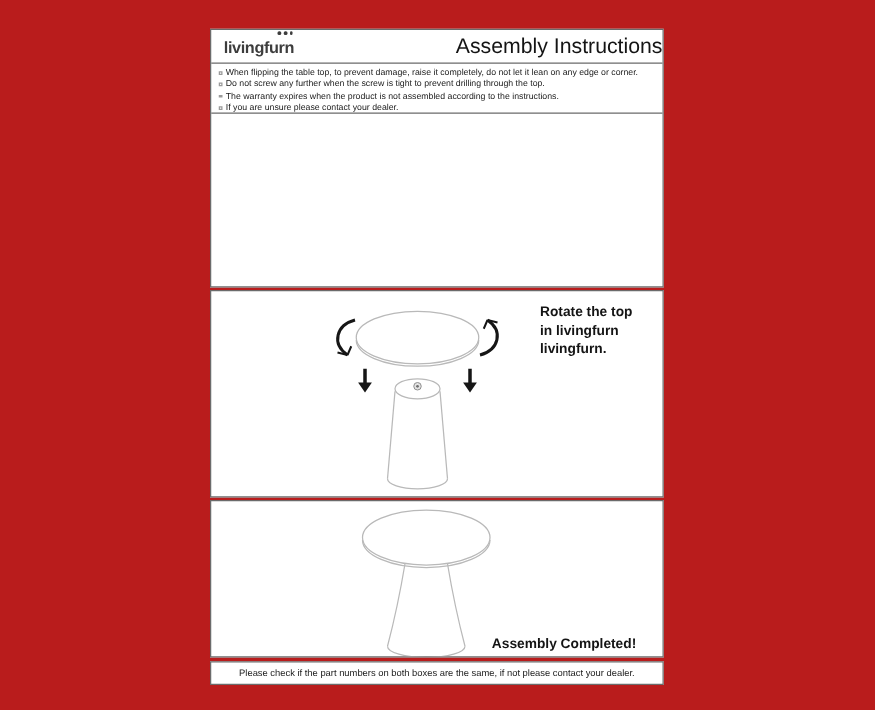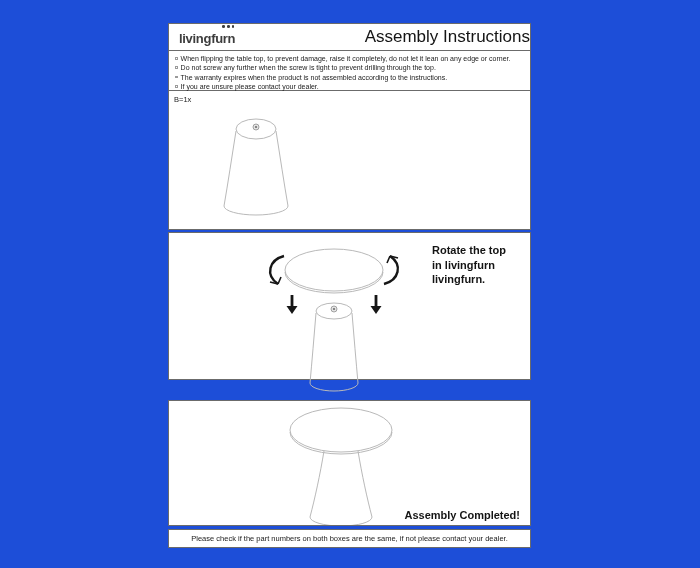--- a/index.html
+++ b/index.html
@@ -1,17 +1,17 @@
 <!DOCTYPE html>
 <html><head>
 <meta charset="utf-8">
 <style>
   html,body{margin:0;padding:0;background:#ffffff;}
   *{box-sizing:border-box;font-family:"Liberation Sans",sans-serif;}
-  .canvas{position:relative;width:700px;height:568px;background:#1d4ed8;overflow:hidden;}
+  .canvas{position:relative;width:700px;height:568px;background:#b91c1c;overflow:hidden;}
   .page{position:absolute;left:168px;top:23px;width:363px;height:524px;}
   .box{position:absolute;left:0;width:363px;border:1px solid #6b6b6b;background:#fff;}
 
   
   .box-top{top:0;height:207px;}
   .hdr{position:relative;height:27px;border-bottom:1px solid #6b6b6b;}
   .logo-wrap{position:absolute;left:10px;top:5px;}
   .logo{font-size:13px;font-weight:bold;letter-spacing:-0.3px;color:#3d3d3d;}
   .logo-dots{position:absolute;right:1px;top:-4px;display:flex;gap:2px;}
   .logo-dots i{width:2.6px;height:2.6px;border-radius:50%;background:#3d3d3d;display:block;}
@@ -20,26 +20,26 @@
   .warns{height:40px;border-bottom:1px solid #6b6b6b;padding:3px 4px 0 4px;}
   .warn-row{display:flex;align-items:flex-start;line-height:9.4px;font-size:7px;color:#1a1a1a;}
   .bullet{flex:0 0 auto;width:2.6px;height:2.6px;border:0.7px solid #9a9a9a;margin:3px 3px 0 2px;}
   .parts{position:relative;height:138px;display:flex;}
   .cellA{width:179px;border-right:1px solid #6b6b6b;position:relative;}
   .cellB{flex:1;position:relative;}
   .part-label{position:absolute;left:5px;top:4px;font-size:7.5px;color:#1a1a1a;}
   .cell-svg{position:absolute;left:0;top:0;}
 
   
-  .box-mid{top:209px;height:148px;}
+  .box-mid{top:209px;height:166px;}
   .box-bot{top:377px;height:126px;}
   .rotate-note{position:absolute;left:263px;top:10px;font-size:11px;font-weight:bold;
                color:#141414;line-height:14.5px;}
   .rotate-note span{display:block;}
-  .completed{position:absolute;right:10px;bottom:4px;font-size:11px;font-weight:bold;color:#141414;}
+  .completed{position:absolute;right:21px;bottom:4px;font-size:11px;font-weight:bold;color:#141414;}
 
   
   .box-foot{top:506px;height:19px;display:flex;align-items:center;justify-content:center;}
   .foot-text{font-size:7.5px;color:#1a1a1a;white-space:nowrap;}
 
   svg{display:block;}
 </style>
 </head>
 <body>
 
@@ -73,36 +73,20 @@
           <span class="bullet"></span>
           <span>The warranty expires when the product is not assembled according to the instructions.</span>
         </div>
         <div class="warn-row">
           <span class="bullet"></span>
           <span>If you are unsure please contact your dealer.</span>
         </div>
       </div>
 
       <div class="parts">
-        <div class="cellB">
-          <span class="part-label">B=1x</span>
-
-          <svg class="cell-svg" width="182" height="138" viewBox="0 0 182 138">
-            <g fill="none" stroke="#b9b9b9" stroke-width="1">
-              <ellipse cx="87" cy="38" rx="20" ry="10"></ellipse>
-              <path d="M67,40 C63,65 59,92 55,115"></path>
-              <path d="M107,40 C111,65 115,92 119,115"></path>
-              <path d="M55,115 A32,9 0 0 0 119,115"></path>
-            </g>
-            <g>
-              <circle cx="87" cy="36" r="3" fill="#e3e3e3" stroke="#8f8f8f" stroke-width="0.8"></circle>
-              <circle cx="87" cy="36" r="1.1" fill="#6e6e6e"></circle>
-            </g>
-          </svg>
-        </div>
       </div>
     </div>
 
     <div class="box box-mid">
       <svg width="361" height="164" viewBox="0 0 361 164">
 
         <g fill="none" stroke="#b9b9b9" stroke-width="1">
           <ellipse cx="165" cy="37" rx="49" ry="21"></ellipse>
           <path d="M116,39 A49,21 0 0 0 214,39"></path>
         </g>

